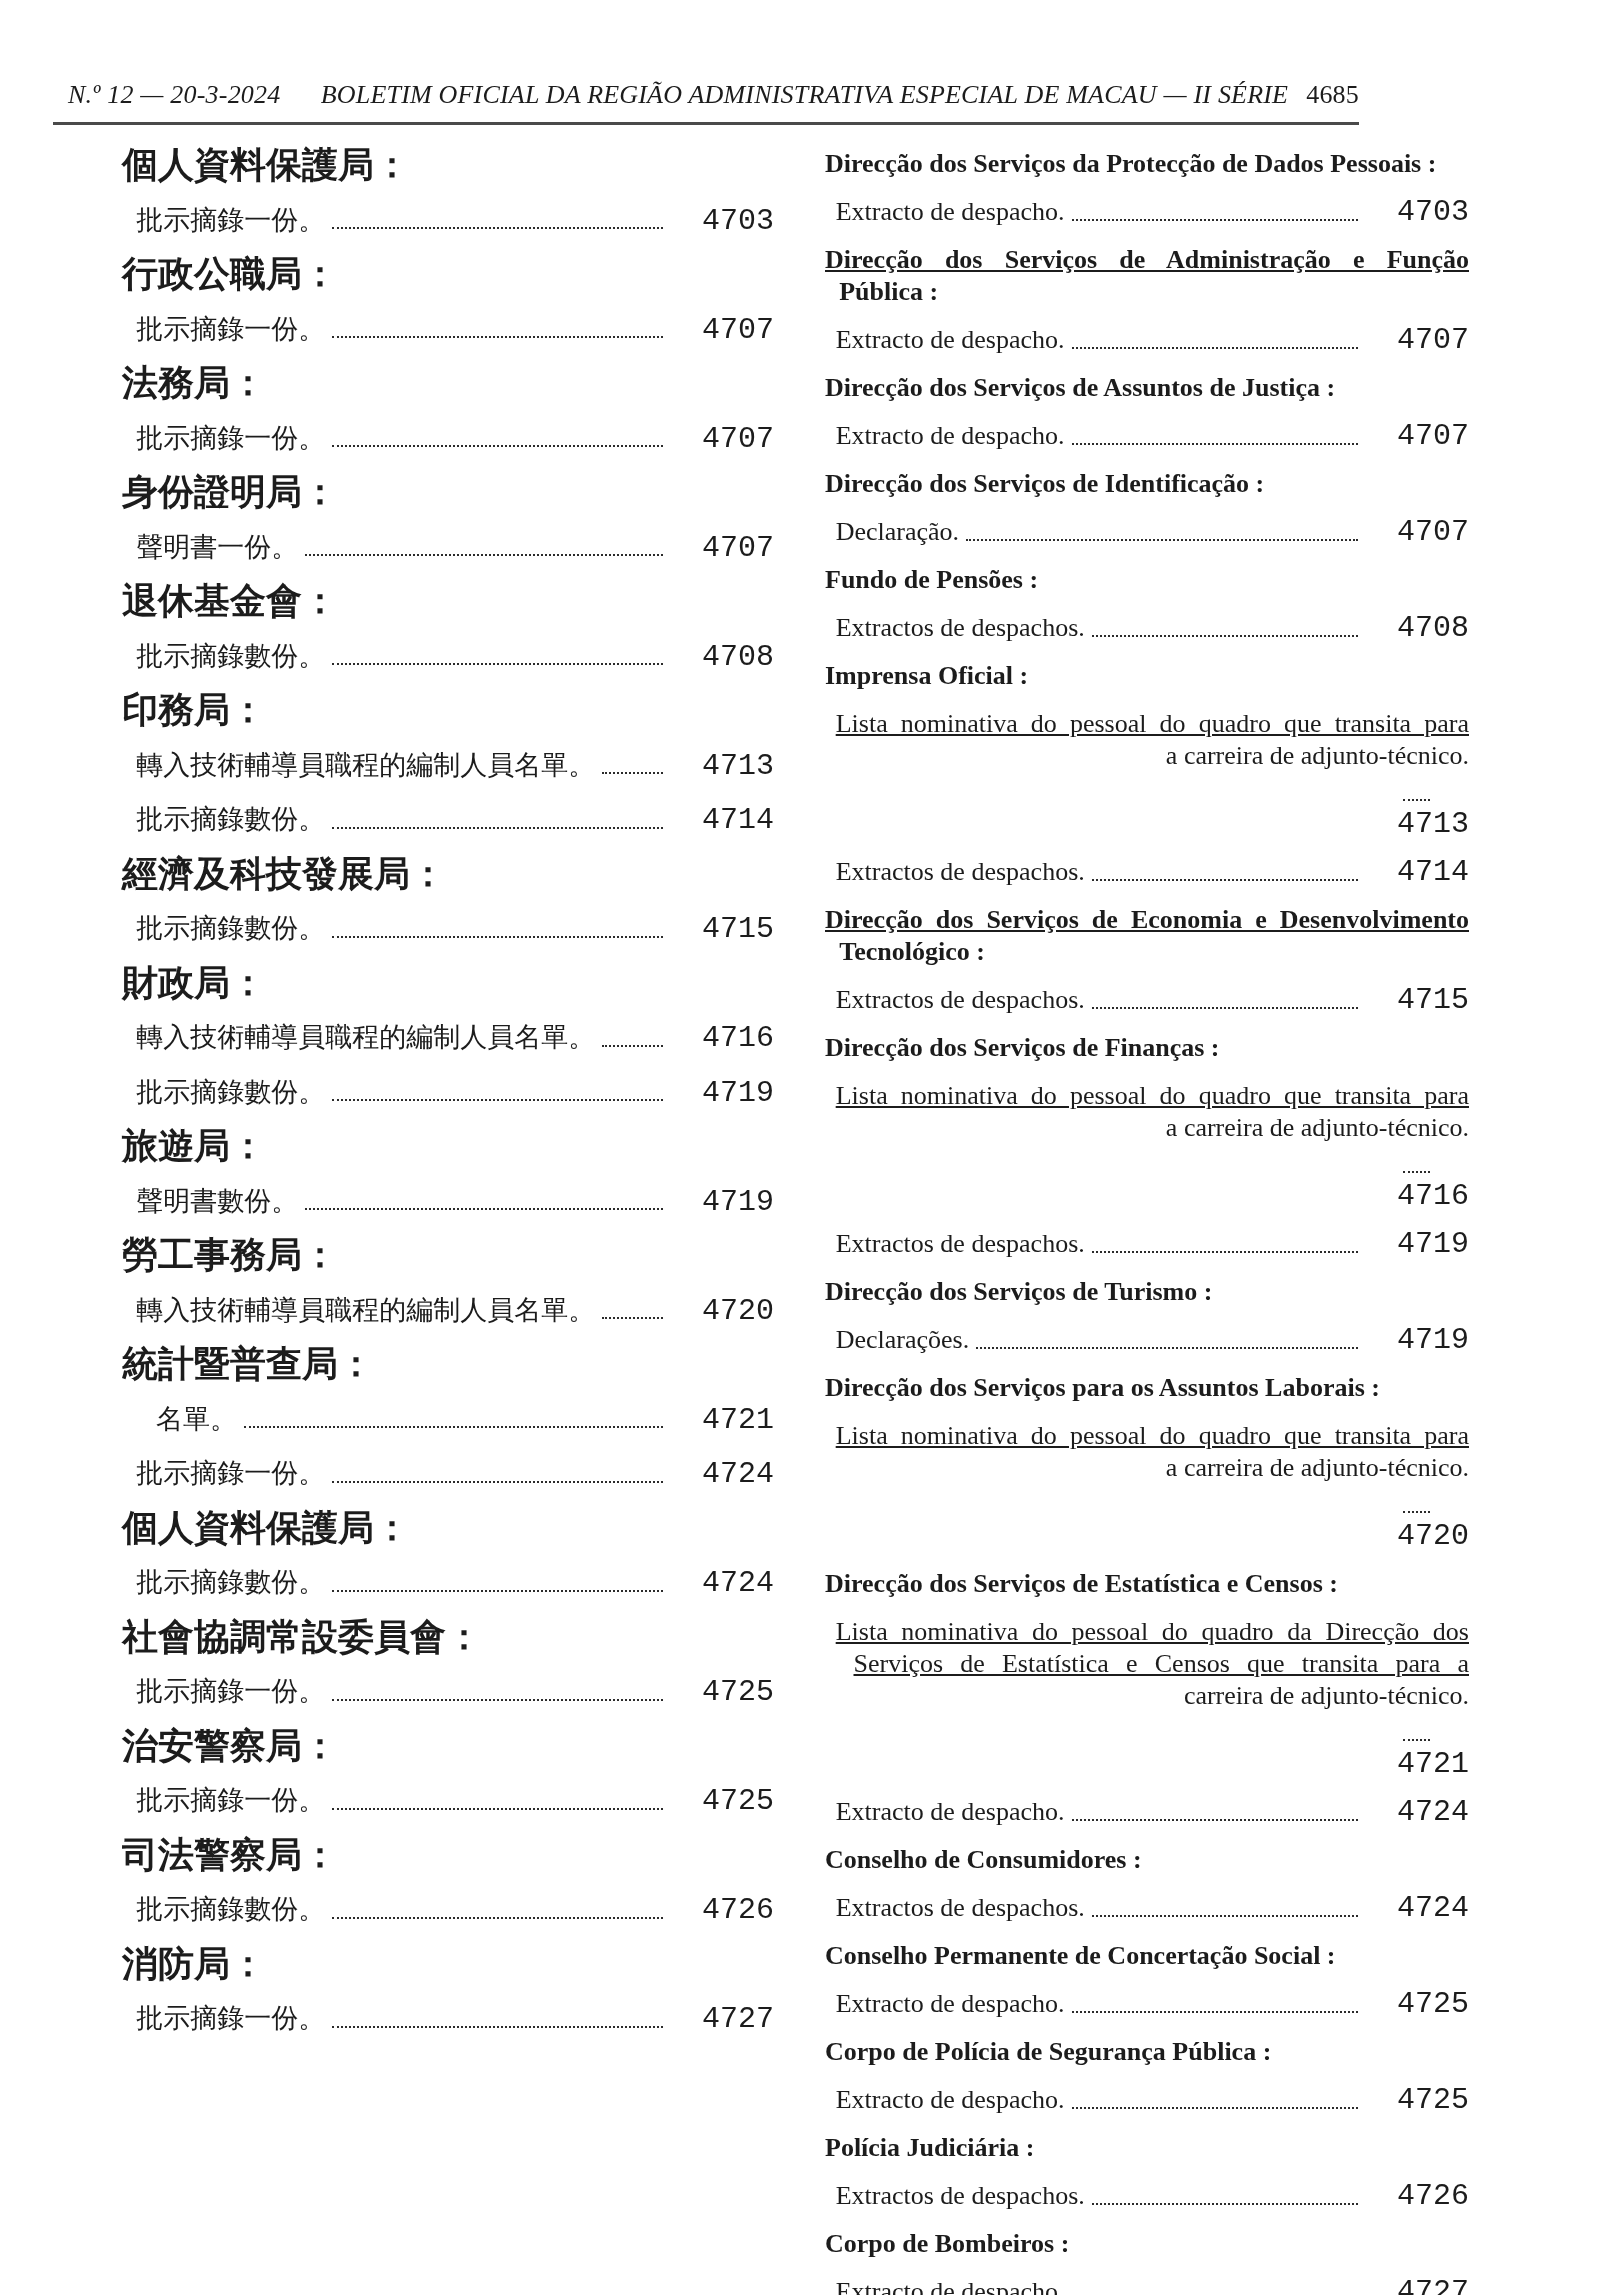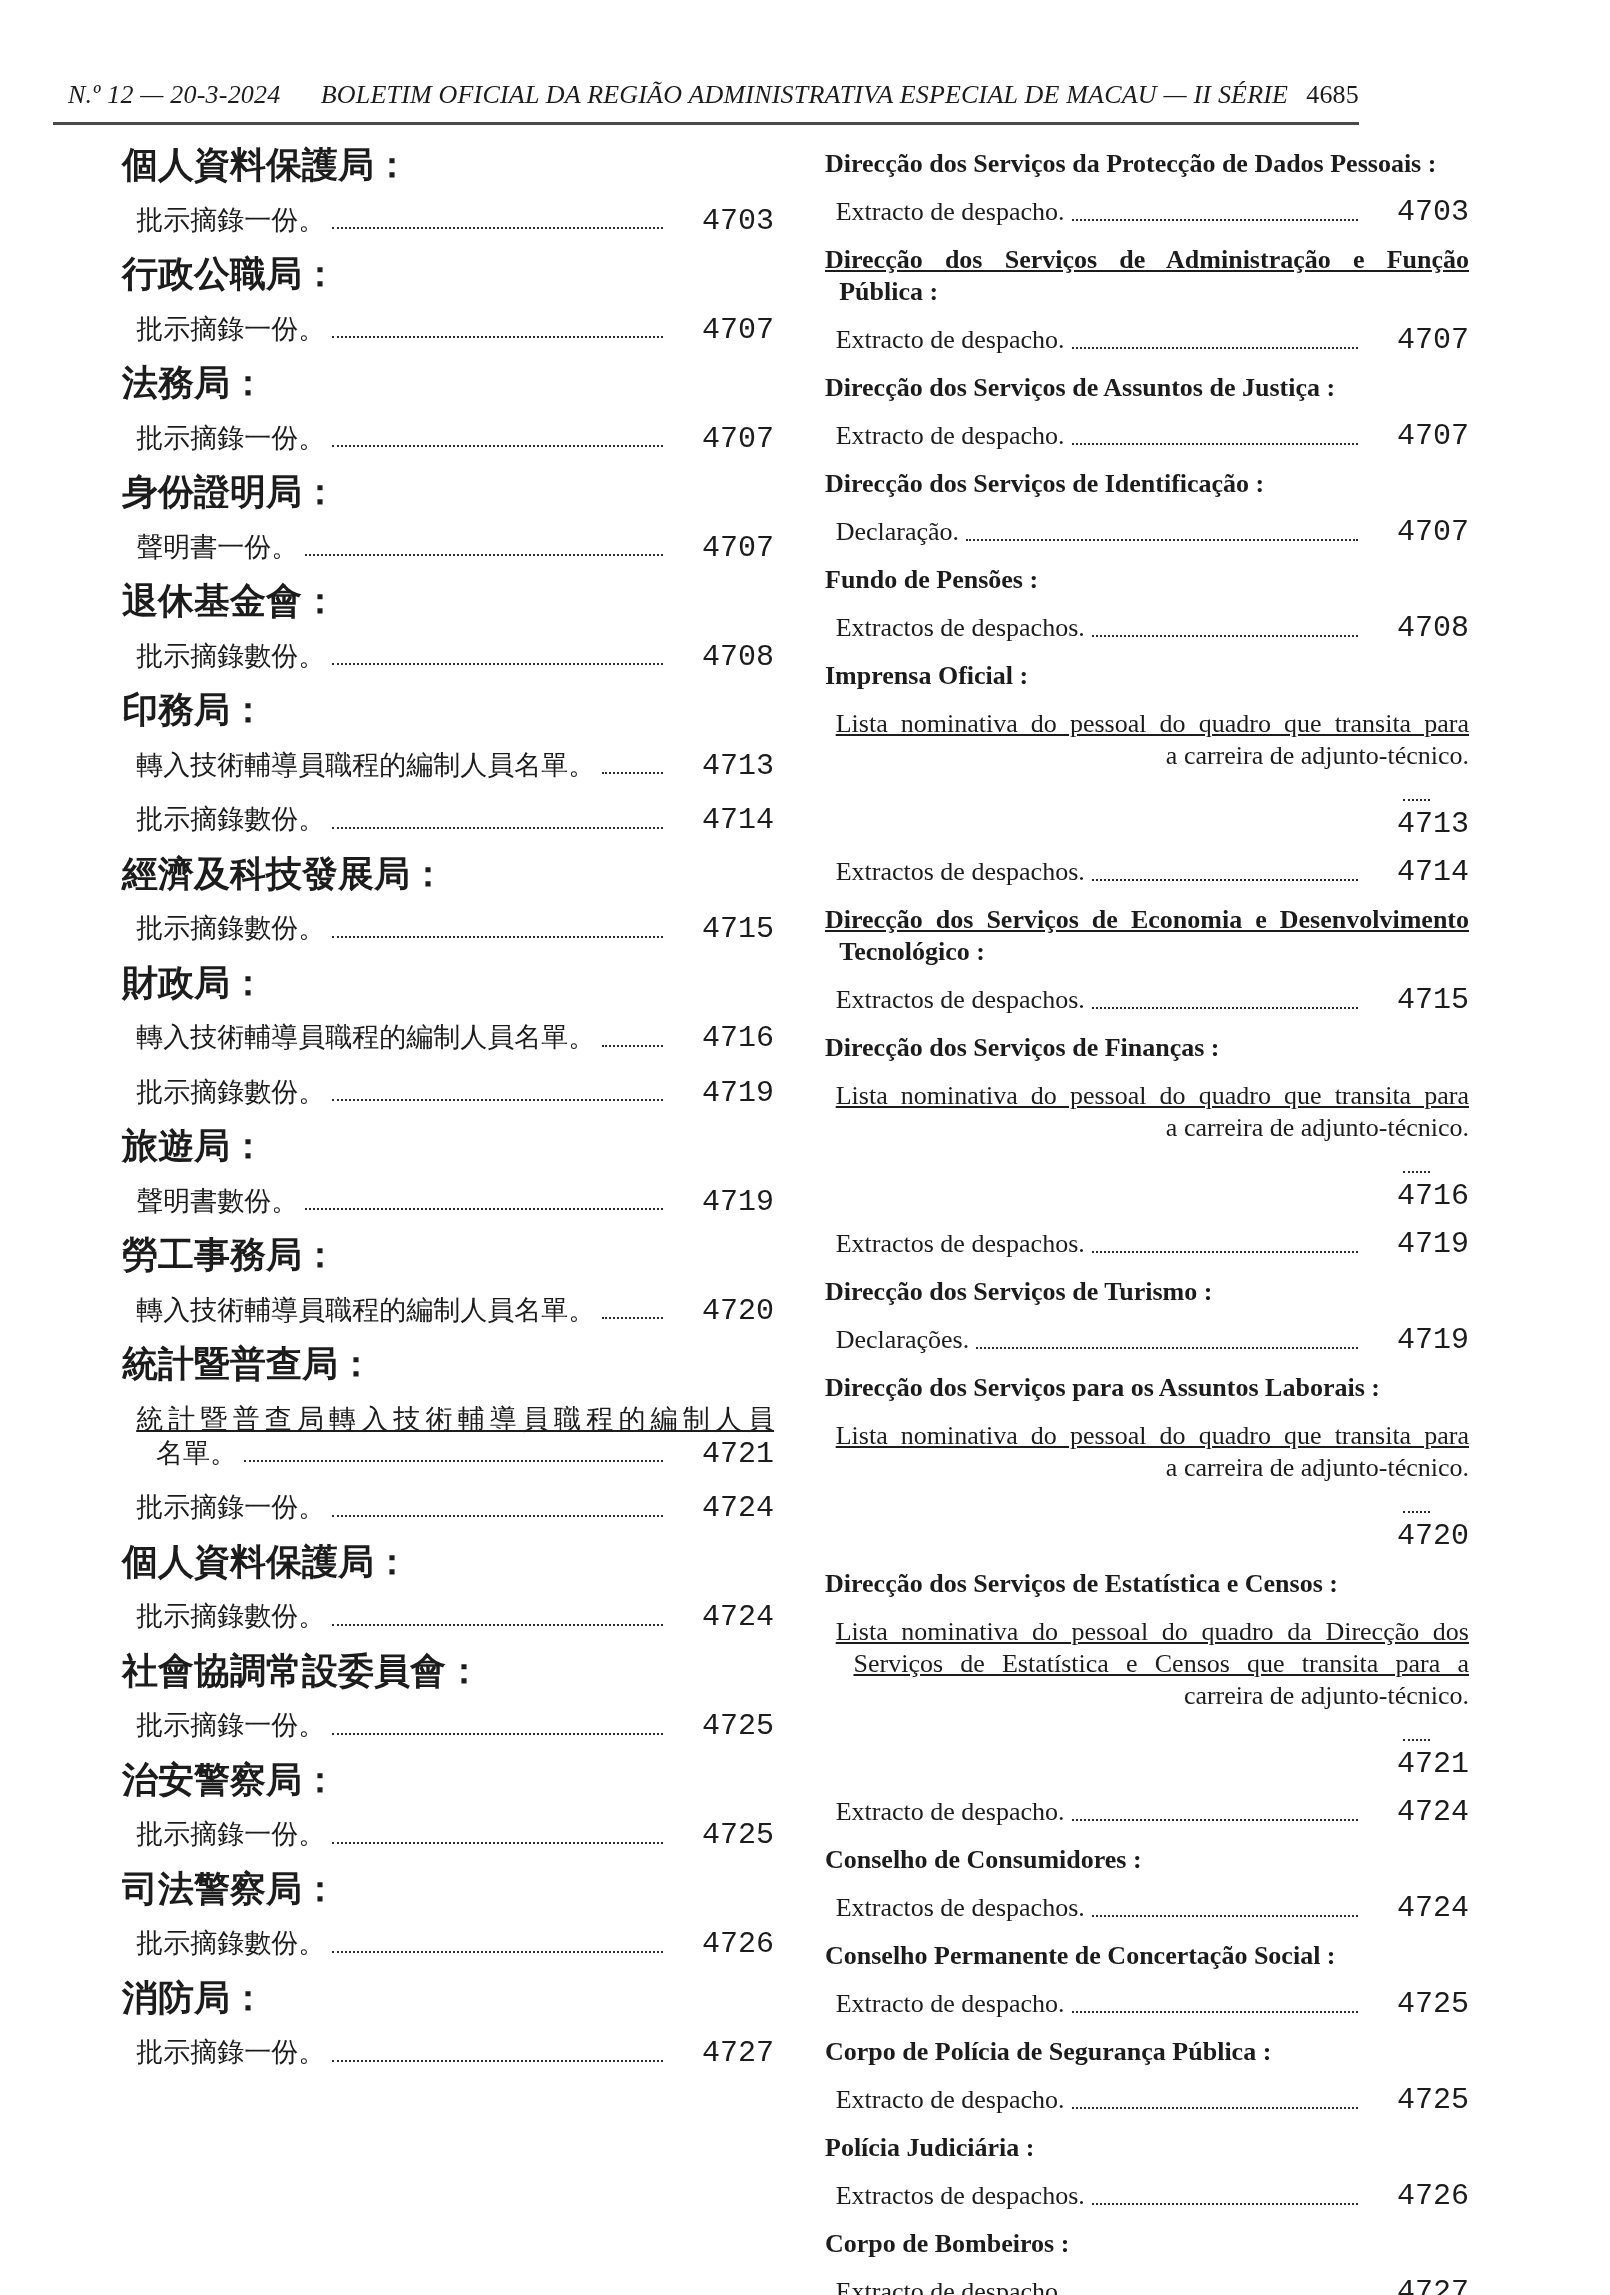--- a/index.html
+++ b/index.html
@@ -184,21 +184,20 @@
         </div><div class="toc-entry">
           <div class="entry-last">
             <span class="entry-text">轉入技術輔導員職程的編制人員名單。</span>
             <span class="leader"></span>
             <span class="page-num">4720</span>
           </div>
         </div></div>
       <div class="toc-section"><div class="toc-heading-block">
           <div class="toc-heading">統計暨普查局：</div>
         </div><div class="toc-entry">
-          <div class="entry-line justify">統計暨普查局轉入技術輔導員職程的編制人員</div>
           <div class="entry-last cont">
             <span class="entry-text">名單。</span>
             <span class="leader"></span>
             <span class="page-num">4721</span>
           </div>
         </div><div class="toc-entry">
           <div class="entry-last">
             <span class="entry-text">批示摘錄一份。</span>
             <span class="leader"></span>
             <span class="page-num">4724</span>

